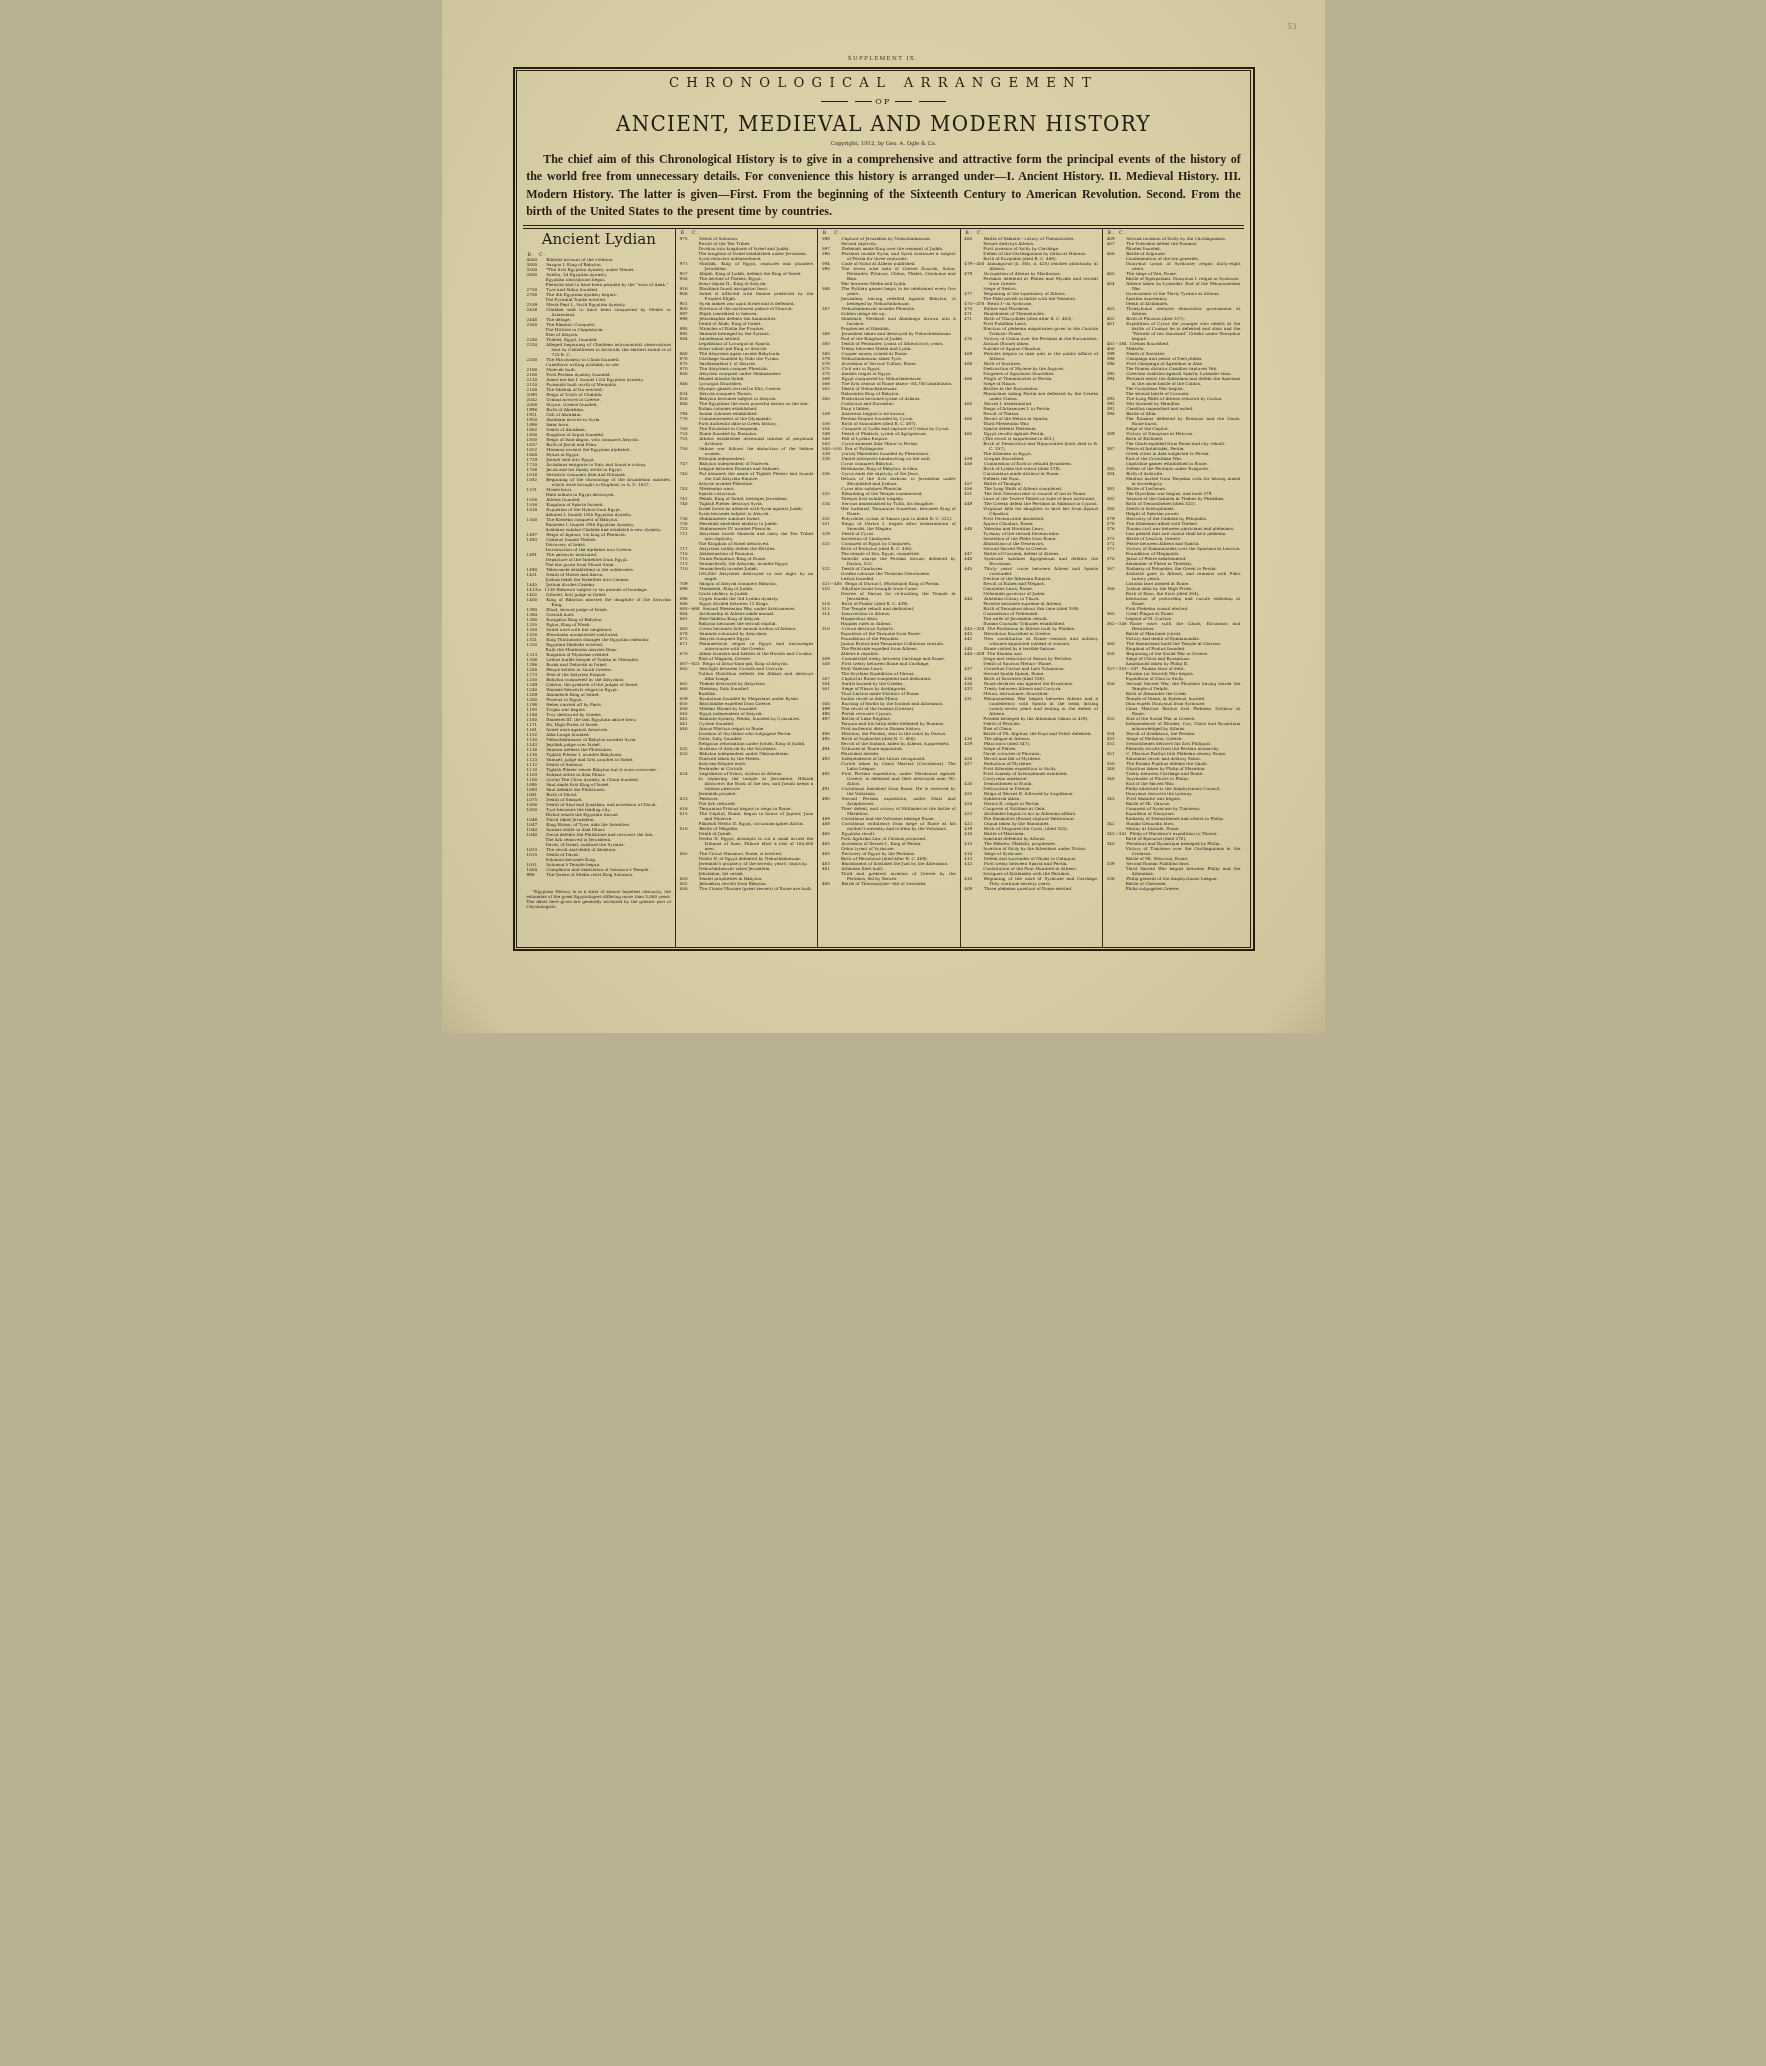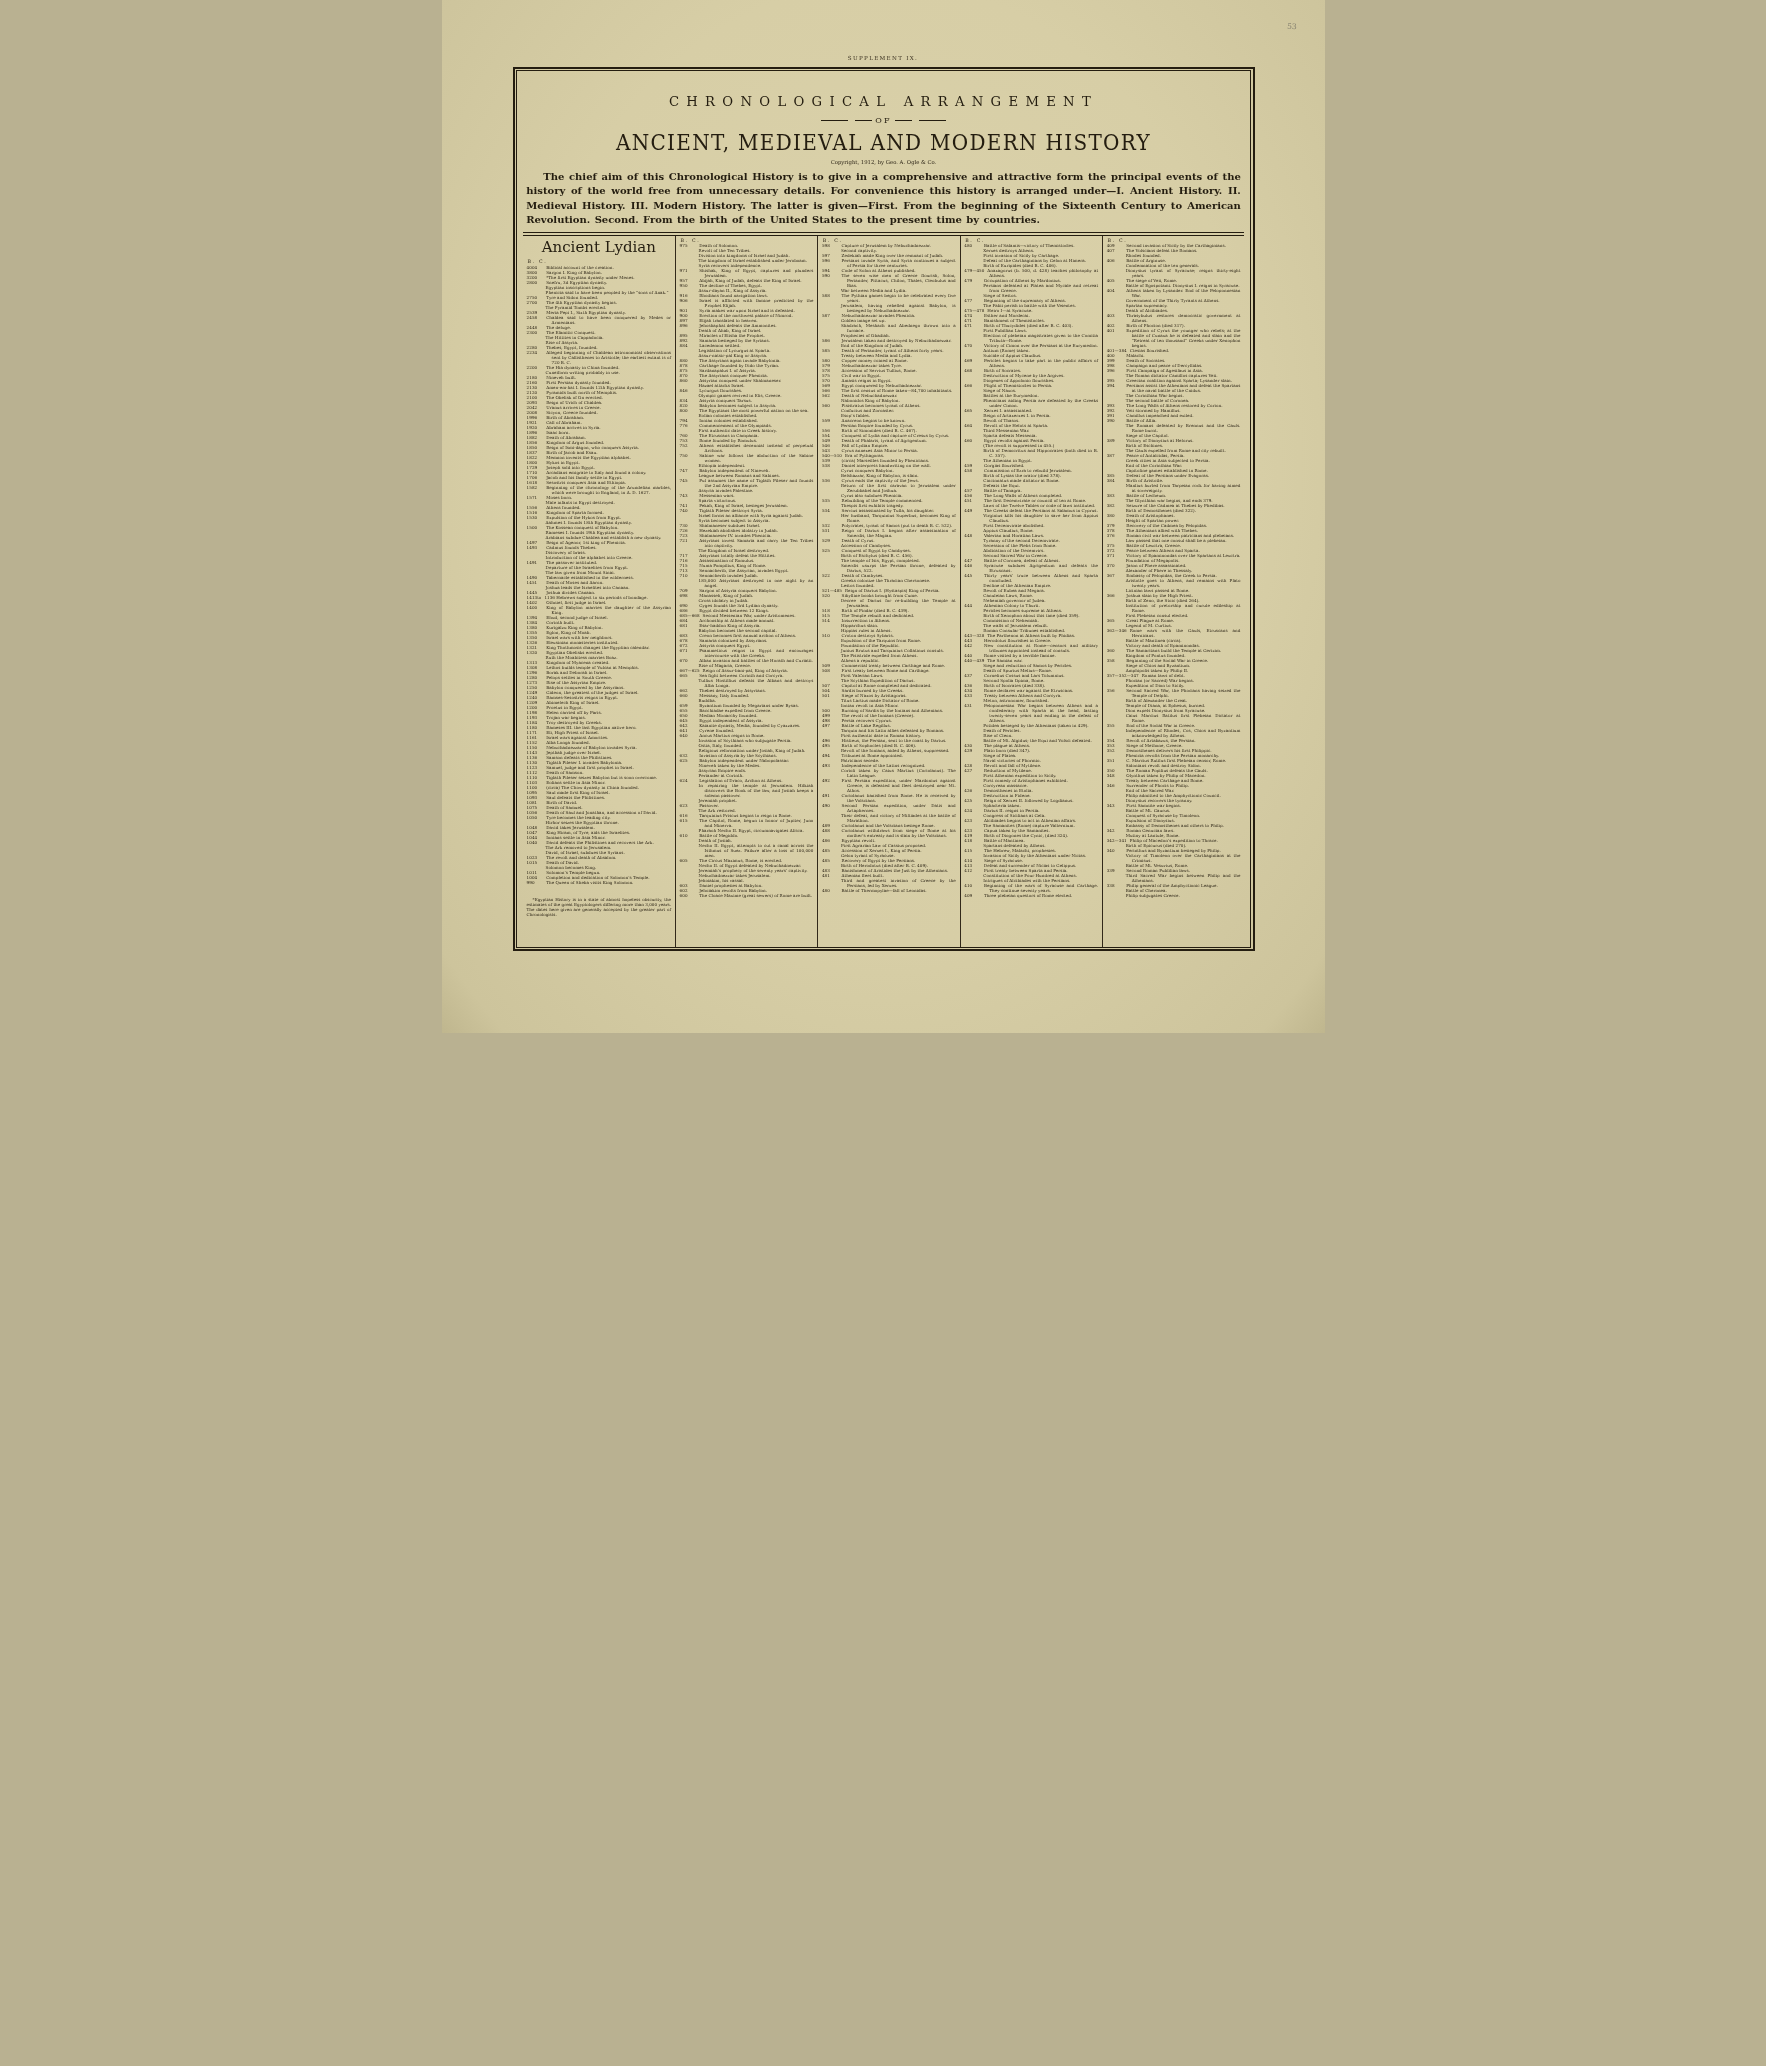--- a/index.html
+++ b/index.html
@@ -13,28 +13,28 @@
   .pencil-num { position:absolute; top:22px; right:28px; font-size:7.7px; color:#85806f; font-family:"DejaVu Serif",serif; transform:rotate(2deg); }
   .supplement { position:absolute; top:55px; left:0; width:100%; text-align:center; font-size:5.6px; letter-spacing:1.3px; color:#3a3120; }
   .frame {
     position:absolute; left:71px; top:67px; width:742px; height:884px;
     border:2.1px solid #241d10; box-sizing:border-box; background:transparent;
   }
   .frame-inner {
     position:absolute; inset:1.3px; border:0.4px solid #241d10; box-sizing:border-box;
     padding:0 6px; overflow:hidden;
   }
-  .t-top { margin-top:23px; text-align:center; font-size:13.2px; letter-spacing:7.3px; color:#241d10; white-space:nowrap; }
+  .t-top { margin-top:4px; text-align:center; font-size:13.2px; letter-spacing:7.3px; color:#241d10; white-space:nowrap; }
   .of-row { display:flex; align-items:center; justify-content:center; margin-top:6.8px; }
   .of-row .dash { width:27px; border-top:1.3px solid #241d10; margin:0 3.4px; }
   .of-row .dash.thin { width:17px; border-top-width:0.9px; }
   .of-word { font-size:8px; letter-spacing:2.1px; color:#241d10; }
   .t-main { margin-top:5.1px; text-align:center; font-size:20px; letter-spacing:1.3px; color:#241d10; white-space:nowrap; transform:scaleY(1.08); }
   .copyright { margin-top:5.1px; text-align:center; font-size:5.3px; color:#2b2315; }
-  .intro { margin:4.3px 3.4px 0 3.4px; font-size:10px; font-weight:bold; line-height:1.46; text-align:justify; text-indent:17px; color:#241d10; word-spacing:0.9px; }
+  .intro { margin:4.3px 3.4px 0 3.4px; font-size:12px; font-weight:bold; line-height:1.46; text-align:justify; text-indent:17px; color:#241d10; word-spacing:0.9px;font-family:Liberation Serif, serif; }
   .dbl-rule { margin-top:4.3px; border-top:1.7px solid #241d10; border-bottom:0.4px solid #241d10; height:1.7px; }
   .cols { display:flex; align-items:stretch; height:750px; overflow:hidden; }
   .col { box-sizing:border-box; padding:0.9px 3.8px 0 3.8px; overflow:hidden; }
   .col + .col { border-left:0.6px solid #32291a; }
   .col-1 { width:152px; flex:none; }
   .col-n { flex:1 1 0; }
   .section-heading { font-size:15px; text-align:center; margin:0.9px 0 3.4px 0; color:#241d10; white-space:nowrap; }
   .bc { font-size:4.7px; letter-spacing:1.7px; margin:0.9px 0 0.4px 0.9px; }
   .entry { font-size:4.1px; line-height:5px; text-align:justify; padding-left:25px; text-indent:-25px; letter-spacing:0.04px; }
   .entry .yr { display:inline-block; width:19.6px; text-indent:0; white-space:nowrap; }

